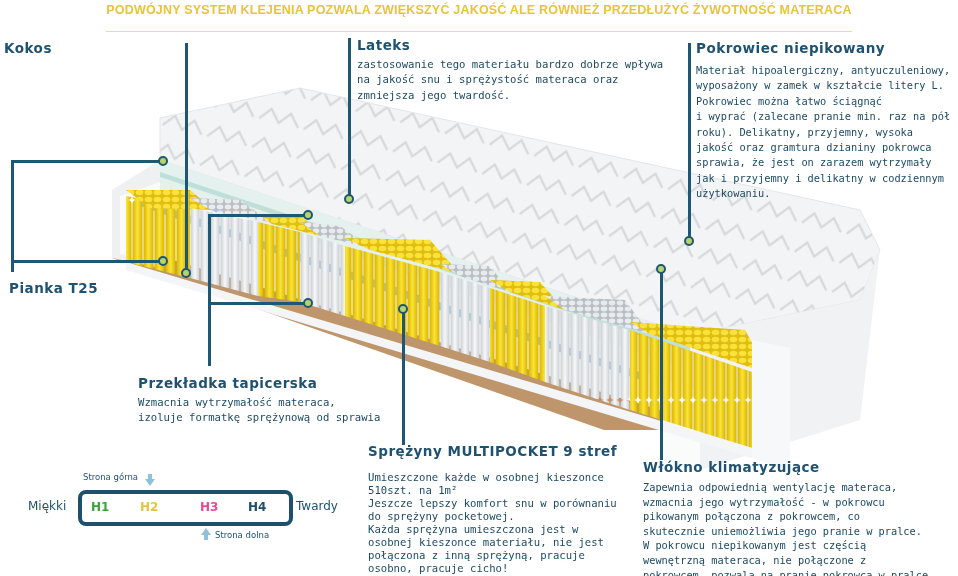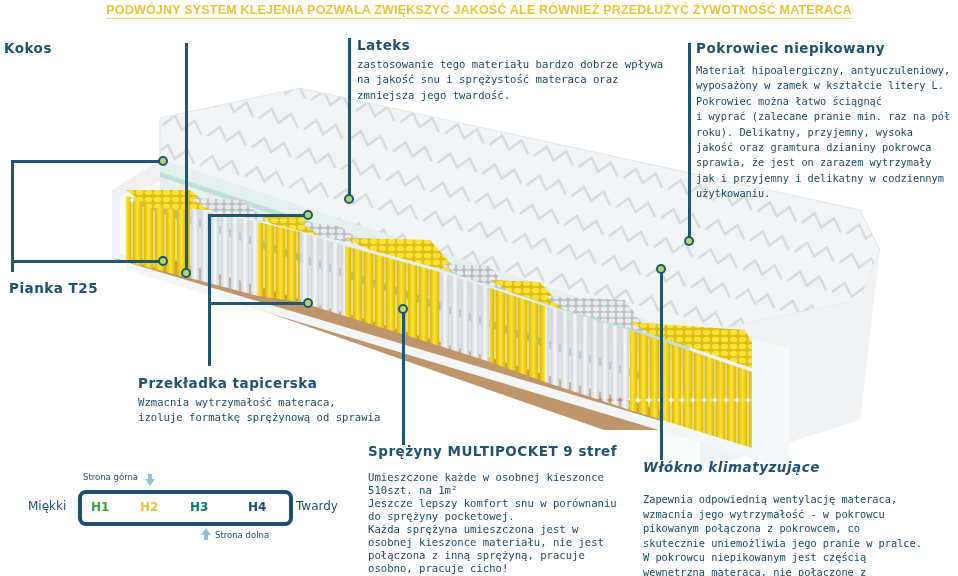--- a/index.html
+++ b/index.html
@@ -4,21 +4,21 @@
 <style>
   * { box-sizing: border-box; margin: 0; padding: 0; }
   html, body { width: 958px; height: 576px; background: #ffffff; overflow: hidden; }
   body { position: relative; font-family: "DejaVu Sans", sans-serif; color: #1c4a63; }
 
   .banner {
     position: absolute; left: 0; top: 3px; width: 958px; text-align: center;
     font-family: "Liberation Sans", sans-serif; font-size: 12.5px; font-weight: bold;
     color: #e8c43a; letter-spacing: 0.2px;
   }
-  .banner span { border-bottom: 1px solid #f0dc8a; padding-bottom: 1px; }
+  .banner span { border-bottom: 1px solid #f0dc8a; padding-bottom: 14px; }
 
   .block { position: absolute; }
   .block h3 {
     font-family: "DejaVu Sans", sans-serif; font-size: 13.5px; font-weight: bold;
     color: #1f5170; letter-spacing: 0.5px; line-height: 17px; margin-bottom: 3px;
   }
   .block p {
     font-family: "DejaVu Sans Mono", monospace; font-size: 10.6px; line-height: 15.4px;
     color: #1c4a63; white-space: pre-line;
   }
@@ -208,41 +208,41 @@
 510szt. na 1m²
 Jeszcze lepszy komfort snu w porównaniu
 do sprężyny pocketowej.
 Każda sprężyna umieszczona jest w
 osobnej kieszonce materiału, nie jest
 połączona z inną sprężyną, pracuje
 osobno, pracuje cicho!</p>
 </div>
 
 <div class="block" style="left:643px; top:459px; width:315px;">
-  <h3 style="margin-bottom:16px;font-style:italic;">Włókno klimatyzujące</h3>
+  <h3 style="margin-bottom:4px;">Włókno klimatyzujące</h3>
   <p style="line-height:14.6px; font-size:10.3px;">Zapewnia odpowiednią wentylację materaca,
 wzmacnia jego wytrzymałość - w pokrowcu
 pikowanym połączona z pokrowcem, co
 skutecznie uniemożliwia jego pranie w pralce.
 W pokrowcu niepikowanym jest częścią
 wewnętrzną materaca, nie połączone z
 pokrowcem, pozwala na pranie pokrowca w pralce.</p>
 </div>
 
 <div class="hardness">
   <div class="side-note" style="left:55px; top:0px;">Strona górna</div>
   <svg class="arrow-down" style="left:117px; top:2px;" viewBox="0 0 10 12">
     <rect x="3" y="0" width="4" height="6" fill="#8fc0dc"></rect>
     <polygon points="0,5 10,5 5,12" fill="#8fc0dc"></polygon>
   </svg>
   <div class="hard-label" style="left:0px;">Miękki</div>
   <div class="hard-box"></div>
   <div class="hlevel" style="left:63px; color:#3aa33a;">H1</div>
   <div class="hlevel" style="left:112px; color:#e8c43a;">H2</div>
-  <div class="hlevel" style="left:162px; color:#0f766e;">H3</div>
+  <div class="hlevel" style="left:172px; color:#ec4899;">H3</div>
   <div class="hlevel" style="left:220px; color:#1e4f6b;">H4</div>
   <div class="hard-label" style="left:268px;">Twardy</div>
   <svg class="arrow-up" style="left:173px; top:56px;" viewBox="0 0 10 12">
     <polygon points="0,7 10,7 5,0" fill="#8fc0dc"></polygon>
     <rect x="3" y="6" width="4" height="6" fill="#8fc0dc"></rect>
   </svg>
   <div class="side-note" style="left:187px; top:58px;">Strona dolna</div>
 </div>
 
 </body></html>

